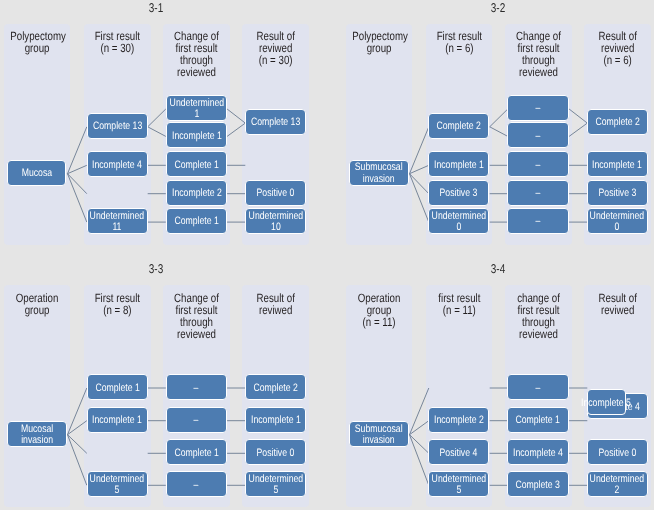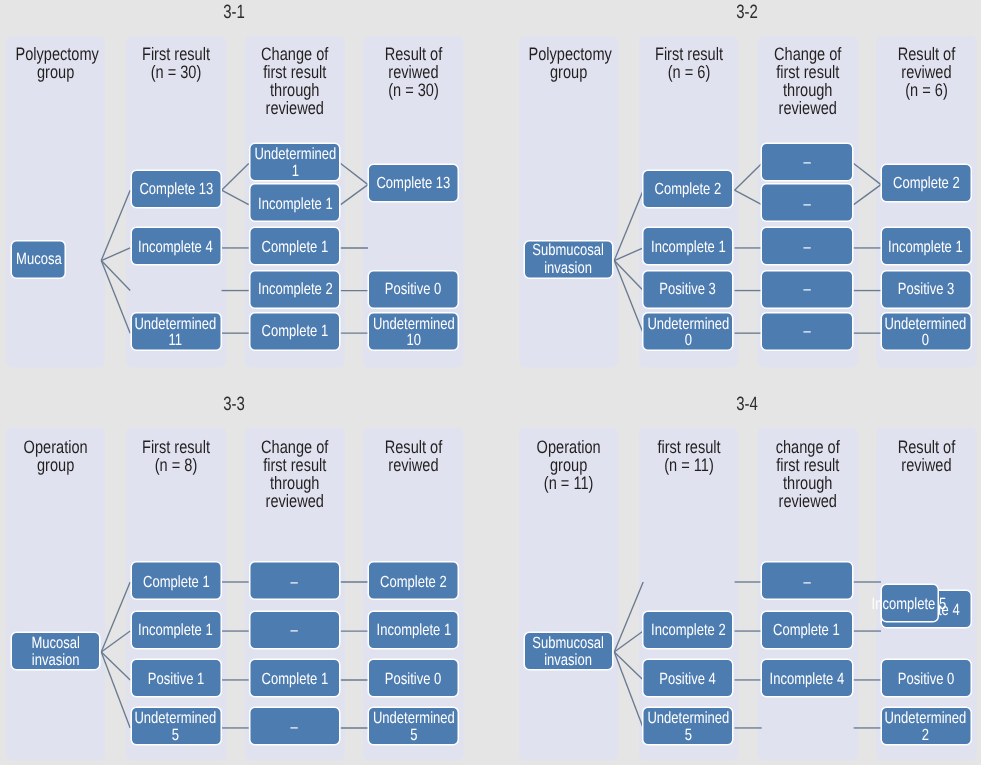--- a/index.html
+++ b/index.html
@@ -51,21 +51,21 @@
     <line x1="147.7" y1="126.8" x2="165.8" y2="136.4"></line>
     <line x1="147.7" y1="165.3" x2="165.8" y2="165.3"></line>
     <line x1="147.7" y1="193.7" x2="165.8" y2="193.7"></line>
     <line x1="147.7" y1="222.1" x2="165.8" y2="222.1"></line>
     <line x1="227.1" y1="109" x2="245.3" y2="123.1"></line>
     <line x1="227.1" y1="136.4" x2="245.3" y2="123.1"></line>
     <line x1="227.1" y1="165.3" x2="245.3" y2="165.3"></line>
     <line x1="227.1" y1="193.7" x2="245.3" y2="193.7"></line>
     <line x1="227.1" y1="222.1" x2="245.3" y2="222.1"></line>
   </svg>
-  <div class="nodebox" style="left:7.1px;top:159.6px;width:37px;height:26.2px;">
+  <div class="nodebox" style="left:7.1px;top:159.6px;width:59px;height:26.2px;">
         <span>Mucosa</span>
       </div>
   <div class="nodebox" style="left:86.8px;top:112.8px;width:60.9px;height:26px;">
         <span>Complete 13</span>
       </div>
   <div class="nodebox" style="left:86.8px;top:151.3px;width:60.9px;height:26px;">
         <span>Incomplete 4</span>
       </div>
   <div class="nodebox" style="left:86.8px;top:208.1px;width:60.9px;height:26px;">
         <span>Undetermined
@@ -210,23 +210,20 @@
   <div class="nodebox" style="left:7.1px;top:159.6px;width:60.4px;height:26.2px;">
         <span>Mucosal
 invasion</span>
       </div>
   <div class="nodebox" style="left:86.8px;top:113px;width:60.9px;height:26px;">
         <span>Complete 1</span>
       </div>
   <div class="nodebox" style="left:86.8px;top:145.7px;width:60.9px;height:26px;">
         <span>Incomplete 1</span>
       </div>
-  <div class="nodebox" style="left:86.8px;top:178.3px;width:60.9px;height:26px;">
-        <span>Positive 1</span>
-      </div>
   <div class="nodebox" style="left:86.8px;top:210.3px;width:60.9px;height:26px;">
         <span>Undetermined
 5</span>
       </div>
   <div class="nodebox" style="left:165.8px;top:113px;width:61.3px;height:26px;">
         <span>–</span>
       </div>
   <div class="nodebox" style="left:165.8px;top:145.7px;width:61.3px;height:26px;">
         <span>–</span>
       </div>
@@ -297,20 +294,23 @@
       </div>
   <div class="nodebox" style="left:165.8px;top:113px;width:61.3px;height:26px;">
         <span>–</span>
       </div>
   <div class="nodebox" style="left:165.8px;top:145.7px;width:61.3px;height:26px;">
         <span>Complete 1</span>
       </div>
   <div class="nodebox" style="left:165.8px;top:178.3px;width:61.3px;height:26px;">
         <span>Incomplete 4</span>
       </div>
+  <div class="nodebox" style="left:165.8px;top:210.3px;width:61.3px;height:26px;">
+        <span>Complete 3</span>
+      </div>
   <div class="nodebox" style="left:245.3px;top:113px;width:61.2px;height:26px;margin-top:19px;">
         <span>Complete 4</span>
       </div>
   <div class="nodebox" style="left:245.3px;top:128px;width:39px;height:26px;">
         <span>Incomplete 5</span>
       </div>
   <div class="nodebox" style="left:245.3px;top:178.3px;width:61.2px;height:26px;">
         <span>Positive 0</span>
       </div>
   <div class="nodebox" style="left:245.3px;top:210.3px;width:61.2px;height:26px;">

